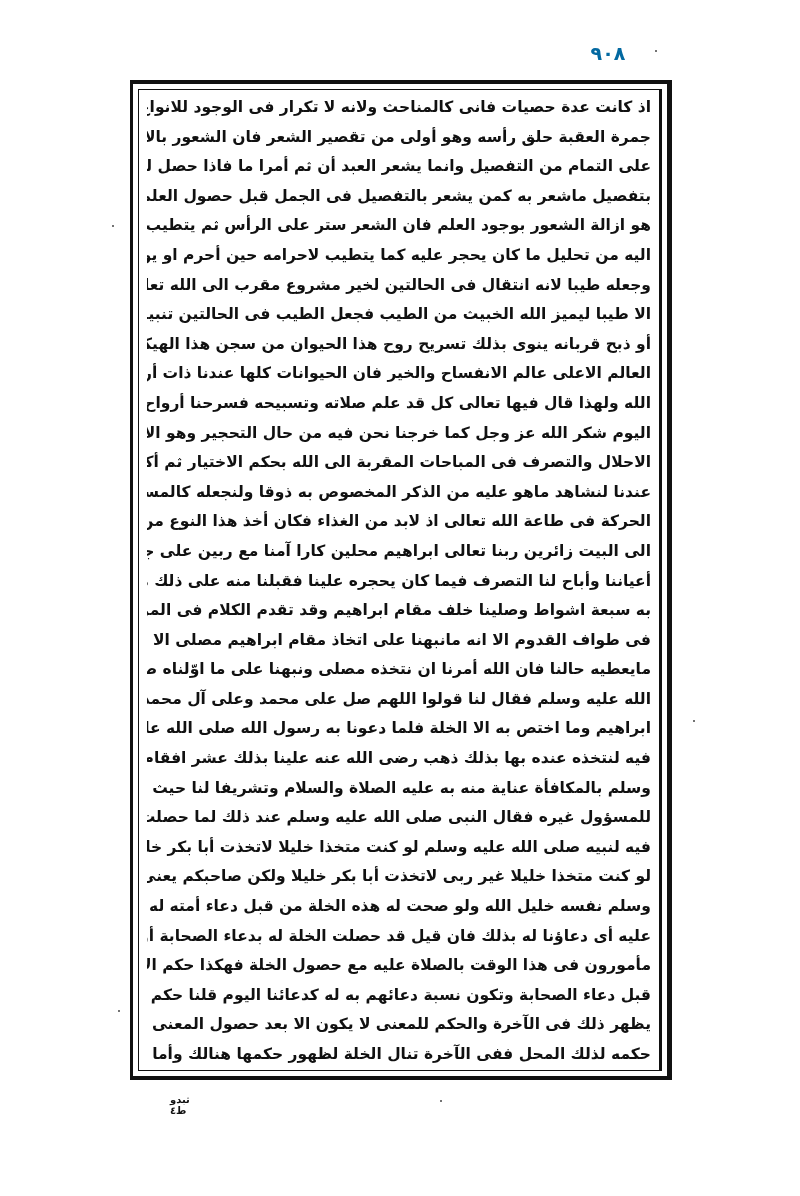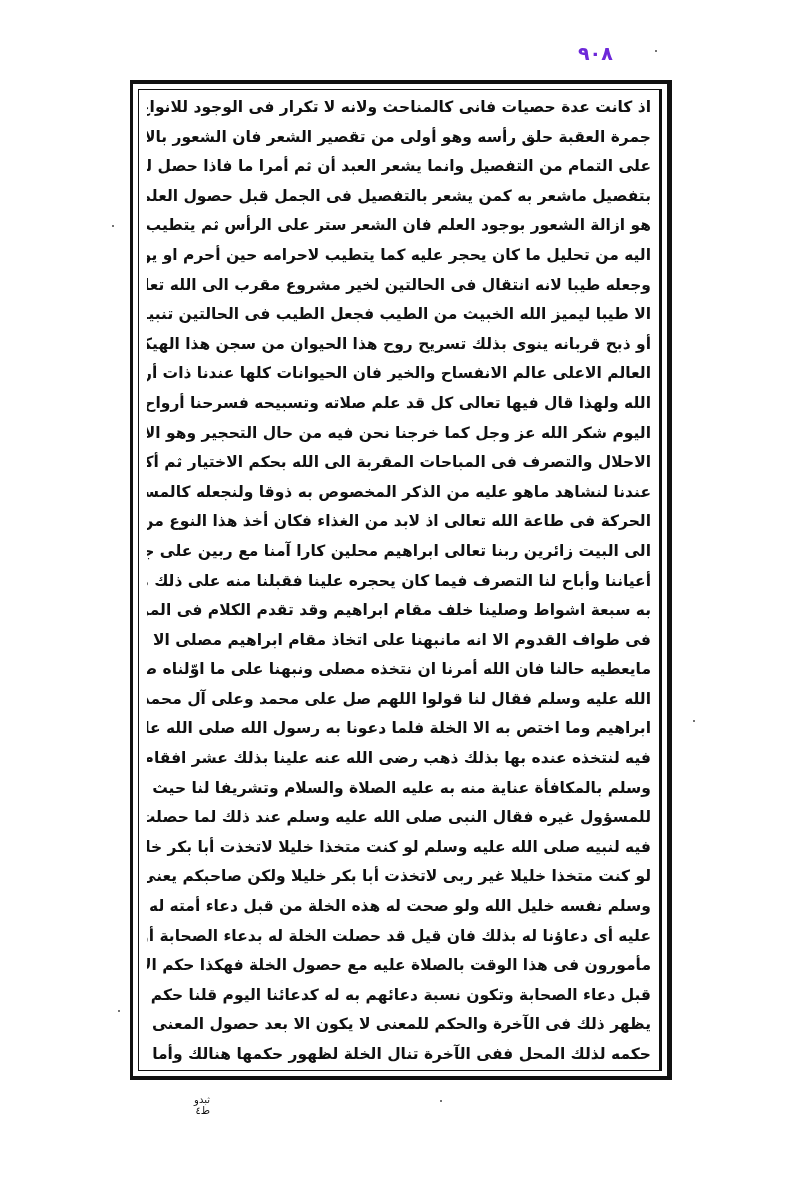--- a/index.html
+++ b/index.html
@@ -13,25 +13,25 @@
       position: relative;
       overflow: hidden;
       font-family: "DejaVu Sans", sans-serif;
       color: #111111;
     }
     .page-number {
       position: absolute;
       top: 42px;
       left: 578px;
       width: 60px;
-      text-align: left;
+      text-align: center;
       font-family: "DejaVu Sans", sans-serif;
       font-weight: bold;
       font-size: 19px;
-      color: #6d28d9;
+      color: #0369a1;
     }
     .frame-outer {
       position: absolute;
       left: 130px;
       top: 80px;
       width: 542px;
       height: 1000px;
       box-sizing: border-box;
       border: 3px solid #111;
       border-top-width: 4px;
@@ -67,23 +67,23 @@
       overflow: hidden;
       text-align: justify;
       text-align-last: justify;
       letter-spacing: -0.3px;
     }
     .catchword {
       position: absolute;
       left: 170px;
       top: 1094px;
       width: 40px;
-      text-align: right;
+      text-align: left;
       font-size: 10px;
-      font-weight: normal;
+      font-weight: bold;
       line-height: 11px;
       direction: rtl;
     }
     .speck {
       position: absolute;
       width: 2px;
       height: 2px;
       background: #444;
       border-radius: 1px;
     }

